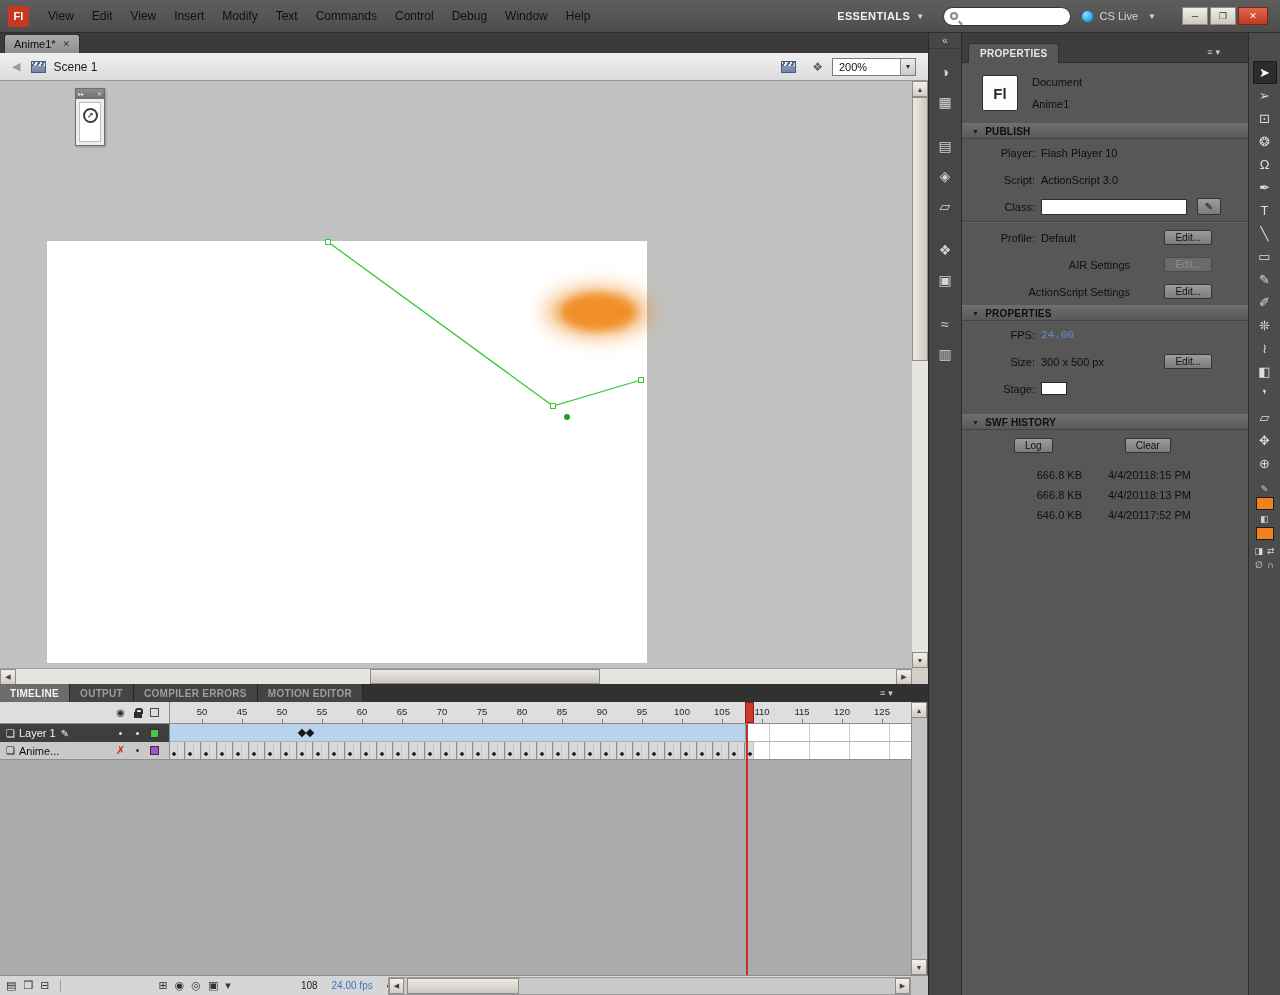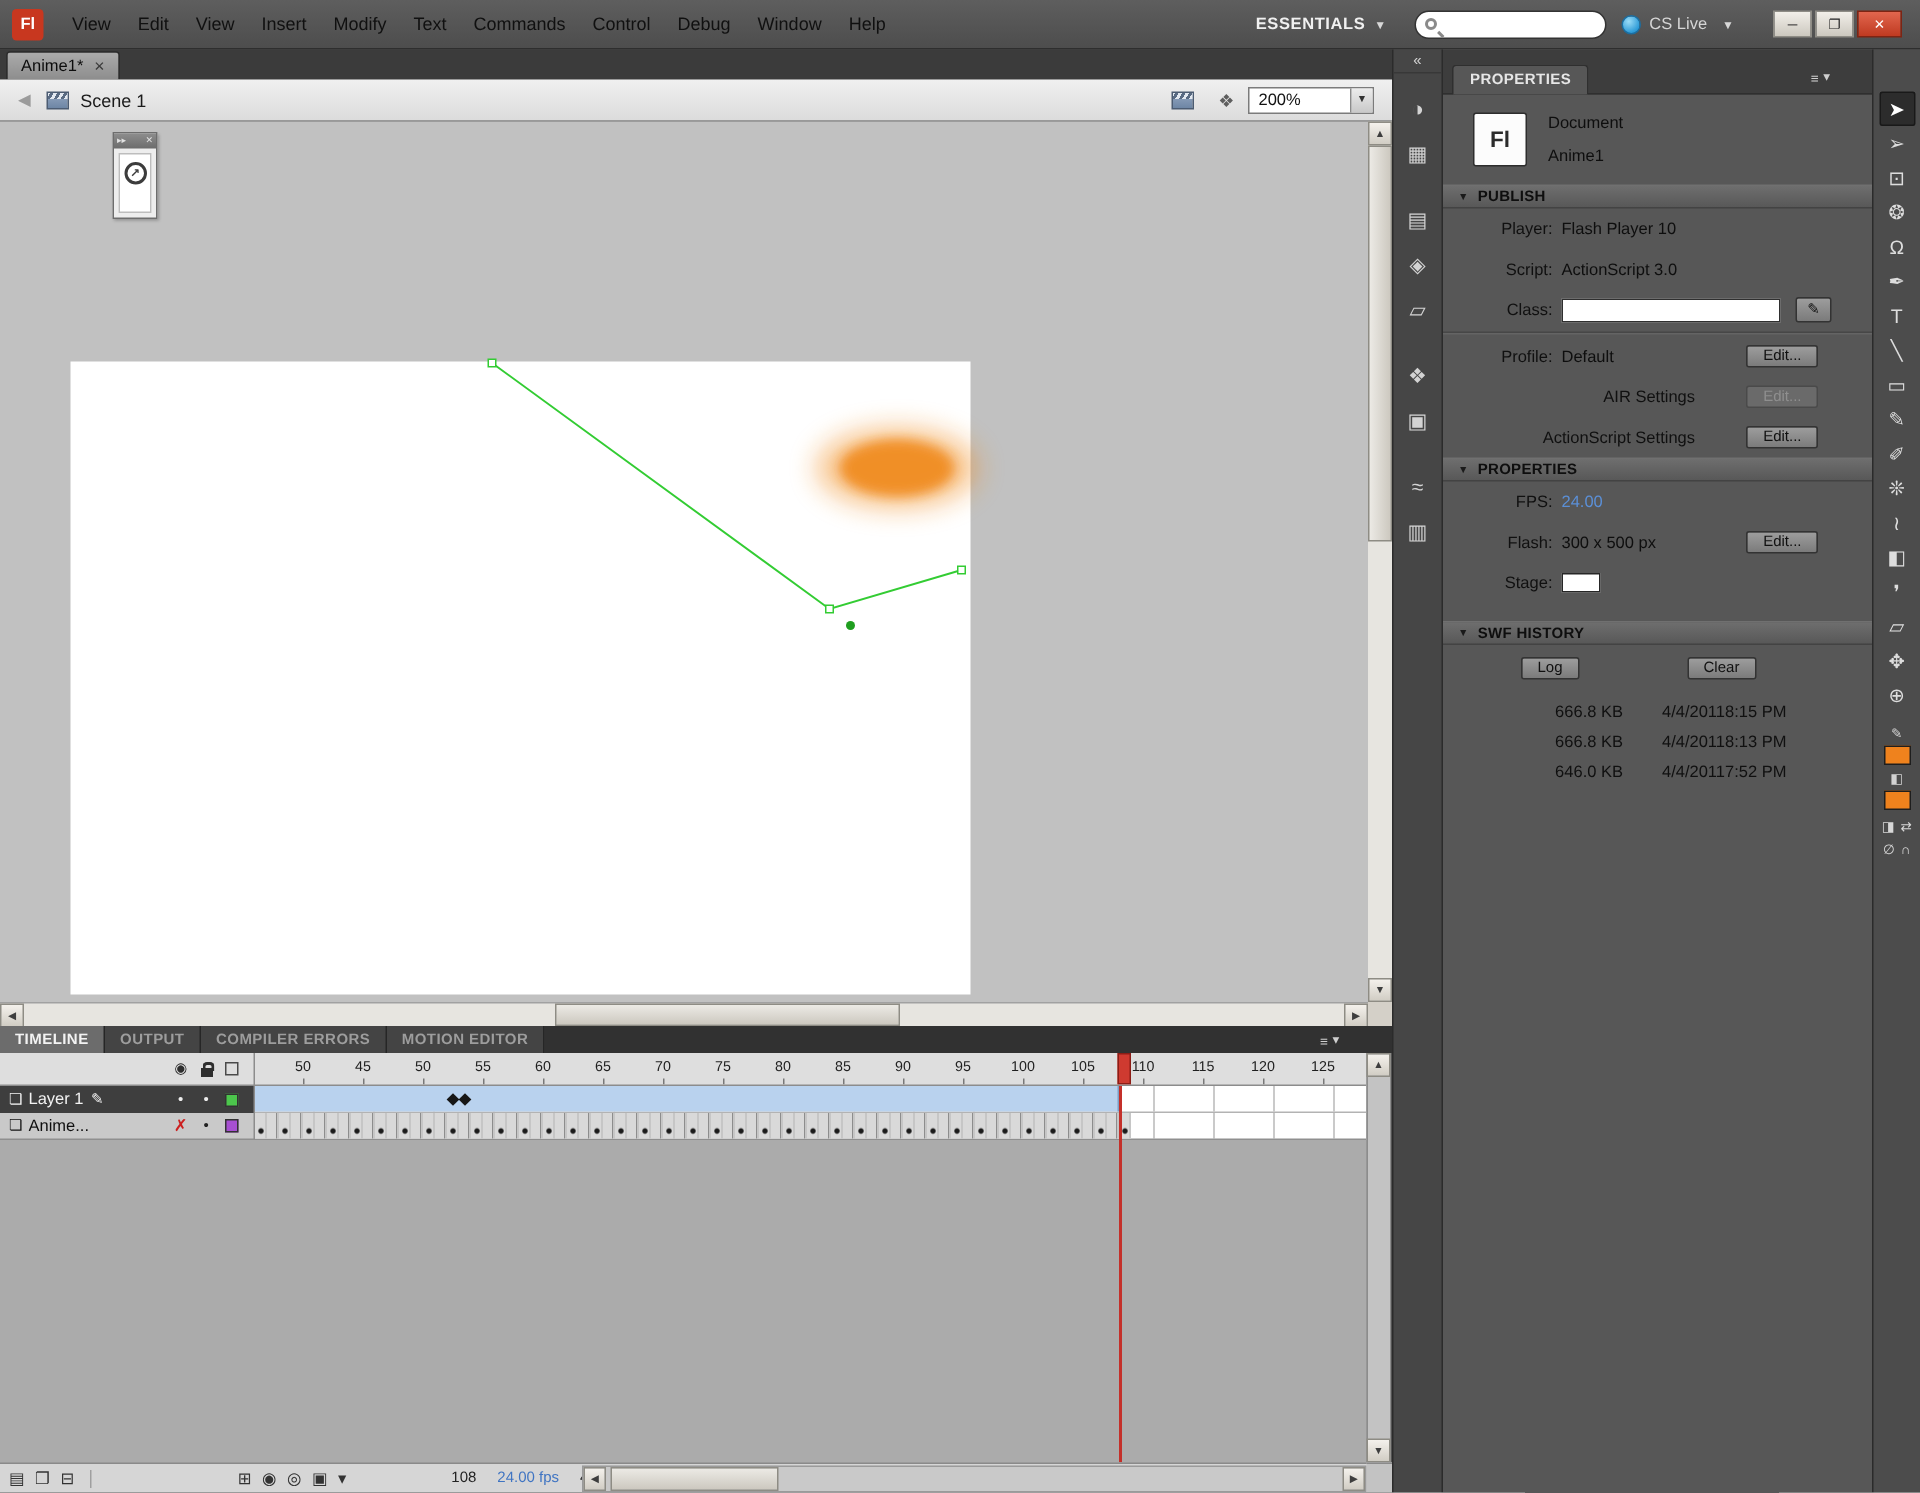--- a/index.html
+++ b/index.html
@@ -126,21 +126,21 @@
   .props-body{position:relative;color:#101010;}
   .doc-head{display:flex;align-items:center;gap:14px;padding:12px 0 12px 20px;}
   .fl-doc-icon{width:36px;height:36px;background:#fcfcfc;border:1px solid #2d2d2d;border-radius:2px;display:flex;align-items:center;justify-content:center;font-weight:bold;font-size:15px;color:#2b2b2b;}
   .doc-meta{display:flex;flex-direction:column;gap:10px;font-size:11px;color:#0e0e0e;}
   .sec-header{height:16px;background:linear-gradient(#6e6e6e,#585858);border-top:1px solid #707070;border-bottom:1px solid #434343;display:flex;align-items:center;gap:6px;padding-left:10px;font-size:10px;font-weight:bold;color:#0e0e0e;letter-spacing:.2px;}
   .tri{font-size:7px;color:#1a1a1a;}
   .prow{display:flex;align-items:center;min-height:27px;position:relative;font-size:11px;}
   .plabel{width:73px;text-align:right;margin-right:6px;flex:none;}
   .plabel-wide{width:168px;text-align:right;margin-right:6px;flex:none;}
   .pvalue{color:#0e0e0e;}
-  .fps-link{color:#5b8fd6;}
+  .fps-link{color:#5b8fd6;font-family:Liberation Mono, monospace;}
   .pbtn{position:absolute;right:36px;padding:1px 10px;background:linear-gradient(#9d9d9d,#7b7b7b);border:1px solid #333;border-radius:2px;font-size:10px;color:#101010;}
   .pbtn.disabled{color:#8f8f8f;background:#6a6a6a;border-color:#4a4a4a;}
   .class-input{width:146px;height:16px;background:#fff;border:1px solid #2f2f2f;font-size:10px;padding:0 3px;outline:none;}
   .pencil-btn{width:24px;height:17px;margin-left:10px;background:linear-gradient(#9d9d9d,#7b7b7b);border:1px solid #333;border-radius:2px;color:#111;font-size:10px;display:flex;align-items:center;justify-content:center;}
   .stage-swatch{width:26px;height:13px;border:1px solid #262626;}
   .divider{height:2px;border-top:1px solid #474747;border-bottom:1px solid #646464;margin:1px 0;}
   .hist-btnrow{display:flex;padding:8px 0 6px 52px;gap:72px;}
   .hbtn{padding:1px 10px;background:linear-gradient(#9d9d9d,#7b7b7b);border:1px solid #333;border-radius:2px;font-size:10px;color:#101010;}
   .hist-rows{padding-top:6px;}
   .hist-row{display:flex;height:20px;align-items:center;font-size:11px;padding-left:42px;}
@@ -453,21 +453,21 @@
 
       <div class="sec-header">
         <span class="tri">▼</span>
         <span>PROPERTIES</span>
       </div>
       <div class="prow">
         <span class="plabel">FPS:</span>
         <span class="pvalue fps-link">24.00</span>
       </div>
       <div class="prow">
-        <span class="plabel">Flash:</span>
+        <span class="plabel">Size:</span>
         <span class="pvalue">300 x 500 px</span>
         <span class="pbtn">Edit...</span>
       </div>
       <div class="prow">
         <span class="plabel">Stage:</span>
         <span class="stage-swatch" style="background: rgb(255, 255, 255);"></span>
       </div>
 
       <div class="sec-header" style="margin-top:12px;">
         <span class="tri">▼</span>

